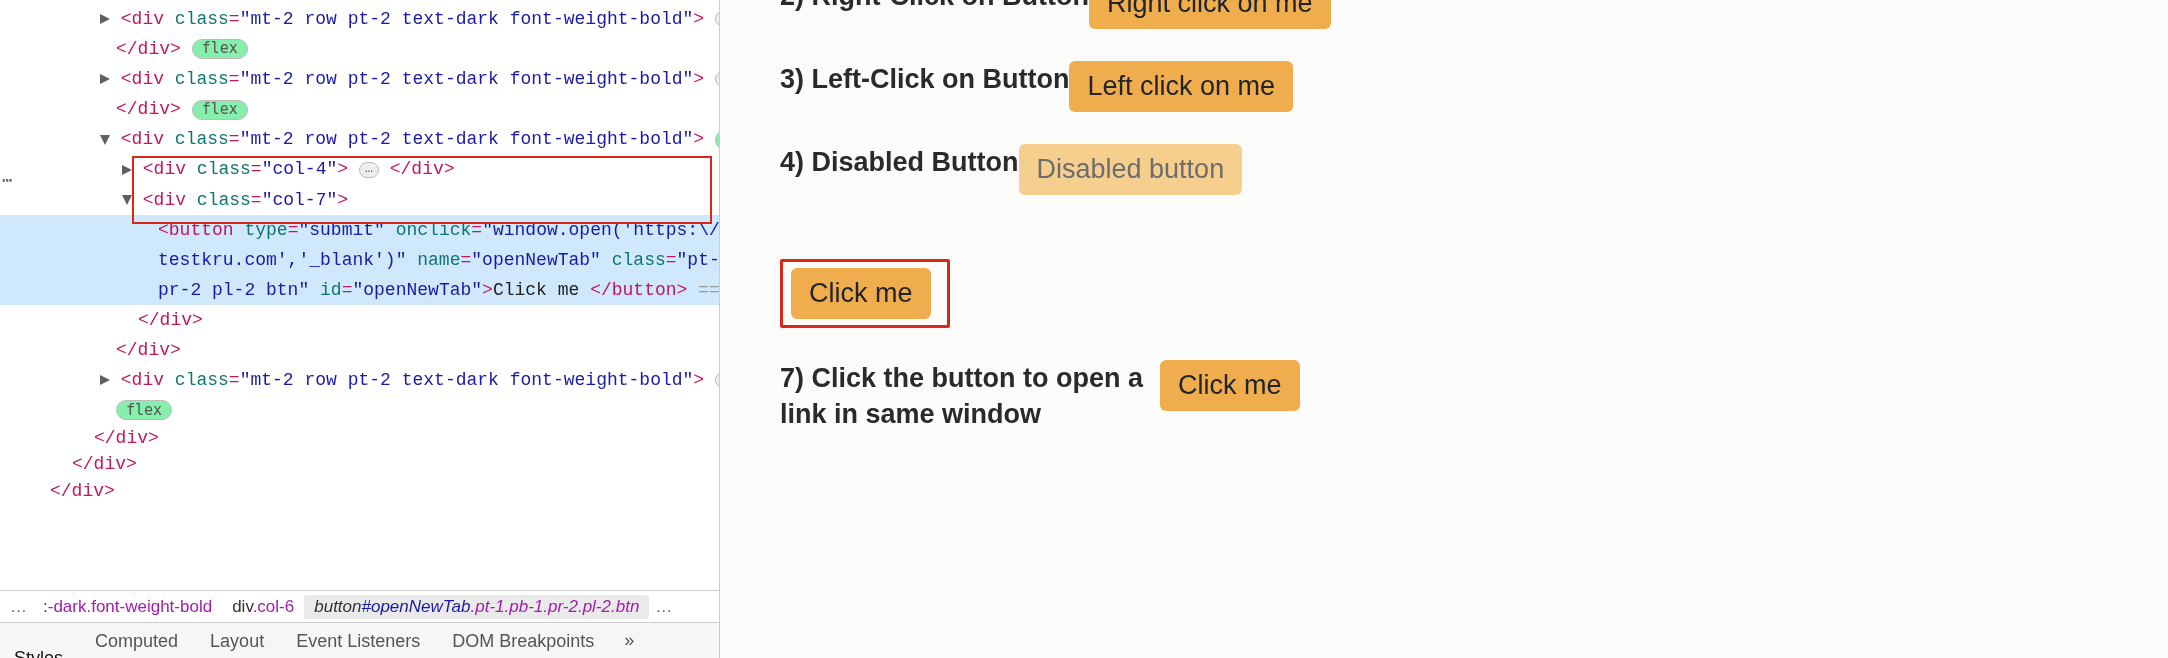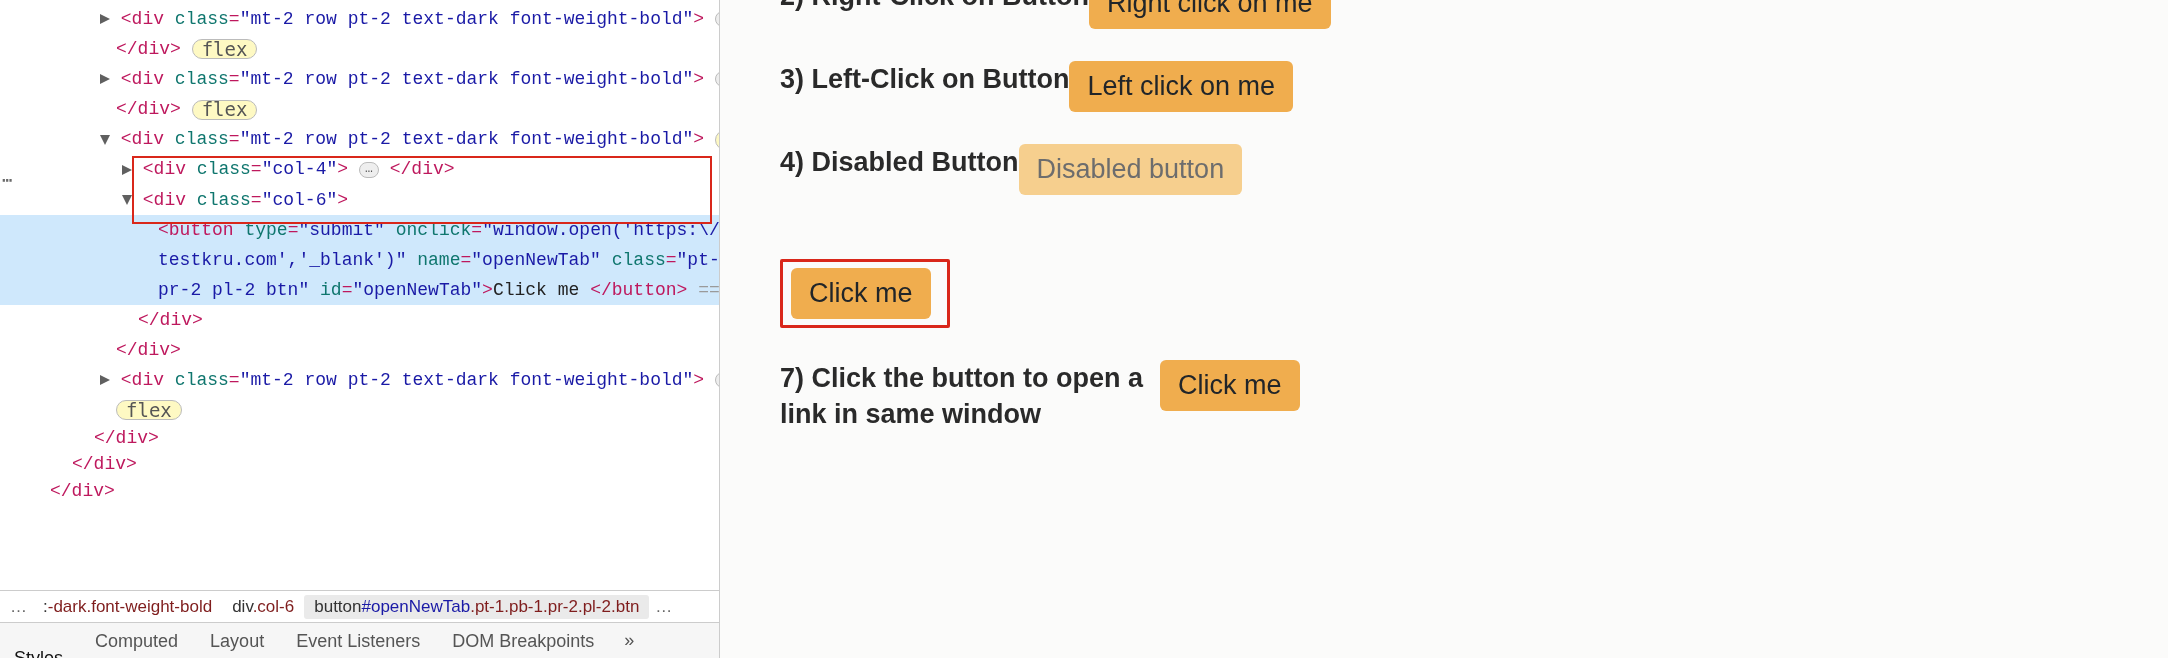--- a/index.html
+++ b/index.html
@@ -54,24 +54,24 @@
     min-width: 20px;
     height: 16px;
     font-size: 13px;
     color: #555;
     padding: 0 3px;
     vertical-align: middle;
   }
   .flex-pill {
     display: inline-flex;
     align-items: center;
-    background: #fef9c3;
+    background: #86efac;
     border: 1px solid #bbb;
     border-radius: 10px;
-    font-size: 19px;
+    font-size: 15px;
     color: #555;
     padding: 0px 9px;
     height: 20px;
     vertical-align: middle;
     font-family: Menlo, Consolas, monospace;
   }
   .hl-row { background: #cfe8fc; }
   .hl-box {
     border: 2px solid #d9271a;
     position: absolute;
@@ -100,23 +100,23 @@
     color: #333;
     background: #fff;
     padding: 0 4px;
     gap: 0;
   }
   .crumbs .crumb {
     padding: 2px 10px;
     cursor: default;
     white-space: nowrap;
   }
-  .crumbs .crumb .cls { color: #7f1d1d; }
+  .crumbs .crumb .cls { color: #a21caf; }
   .crumbs .crumb .id { color: #1a1aa6; }
-  .crumbs .crumb.sel { background: #eaeaea; border-radius: 3px; }
+  .crumbs .crumb.sel { background: #eaeaea; border-radius: 3px; font-style: italic; }
   .crumbs .more { color: #666; padding: 0 6px; }
   
   .tabs {
     border-top: 1px solid #ccc;
     height: 36px;
     display: flex;
     align-items: center;
     gap: 28px;
     padding: 0 12px;
     font-size: 18px;
@@ -223,21 +223,21 @@
               </svg></span>
           <span class="tag">&lt;div </span><span class="attr-name">class</span><span class="tag">=</span><span class="attr-val">"<span>col-4</span>"</span><span class="tag">&gt;</span>
           <span class="ell-pill">…</span>
           <span class="tag">&lt;/div&gt;</span>
         </div>
 
         <div class="line" style="padding-left:122px;">
           <span class="disc"><svg width="10" height="10">
                 <polygon points="0,0 10,0 5,10" fill="#606060"></polygon>
               </svg></span>
-          <span class="tag">&lt;div </span><span class="attr-name">class</span><span class="tag">=</span><span class="attr-val">"<span>col-6</span>"</span><span class="tag">&gt;</span>
+          <span class="tag">&lt;div </span><span class="attr-name">class</span><span class="tag">=</span><span class="attr-val">"<span>col-7</span>"</span><span class="tag">&gt;</span>
         </div>
 
         <div class="row hl-row" style="position:relative;">
           <div class="line" style="padding-left:158px; padding-right:6px;">
             <span class="tag">&lt;button</span>
             <span> </span>
             <span class="attr-name">type</span><span class="tag">=</span><span class="attr-val">"submit"</span>
             <span> </span>
             <span class="attr-name">onclick</span><span class="tag">=</span><span class="attr-val">"window.open('https:\/\/www.</span>
           </div>

